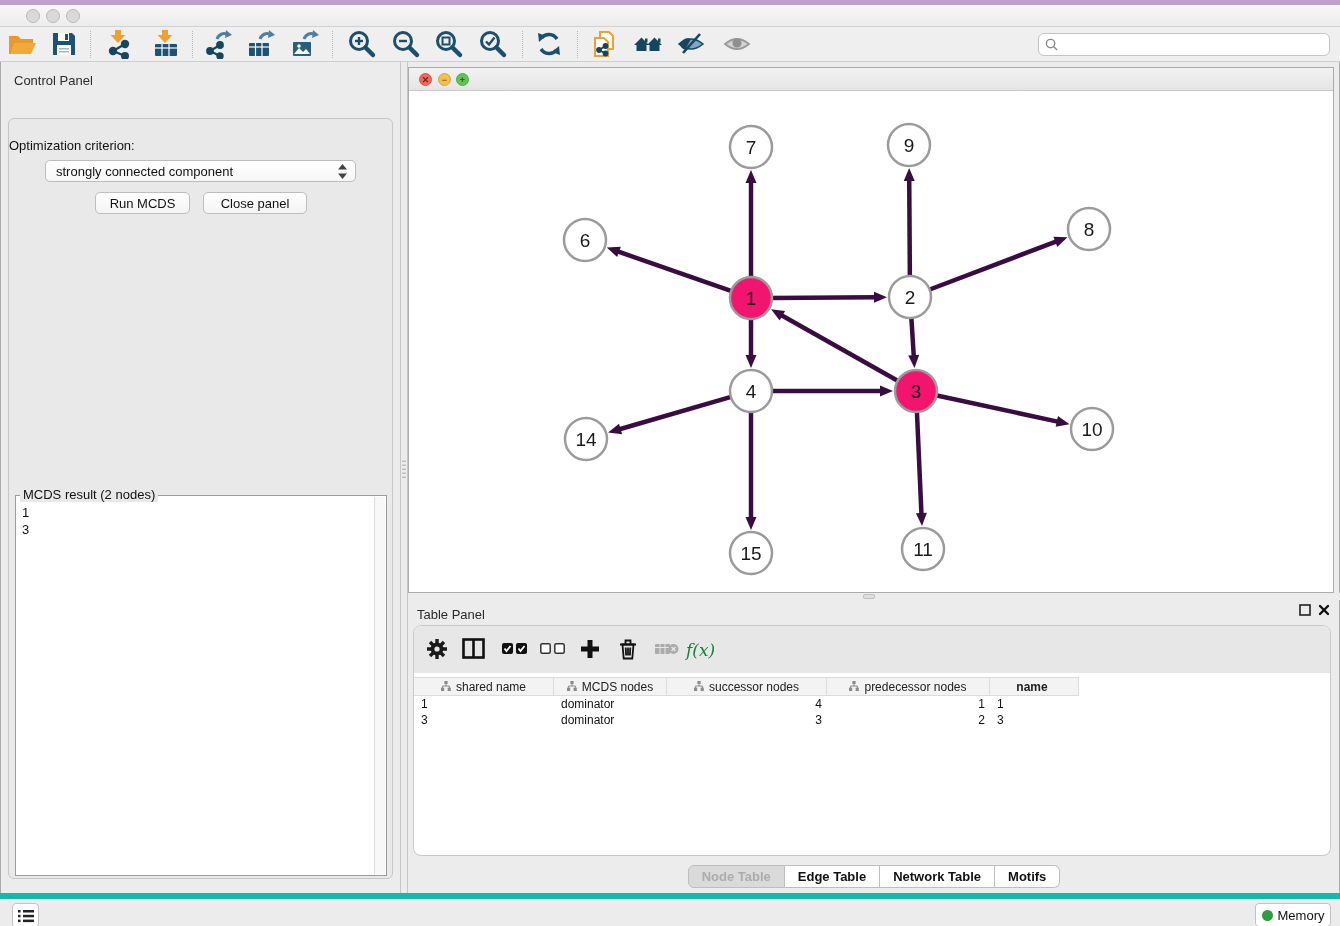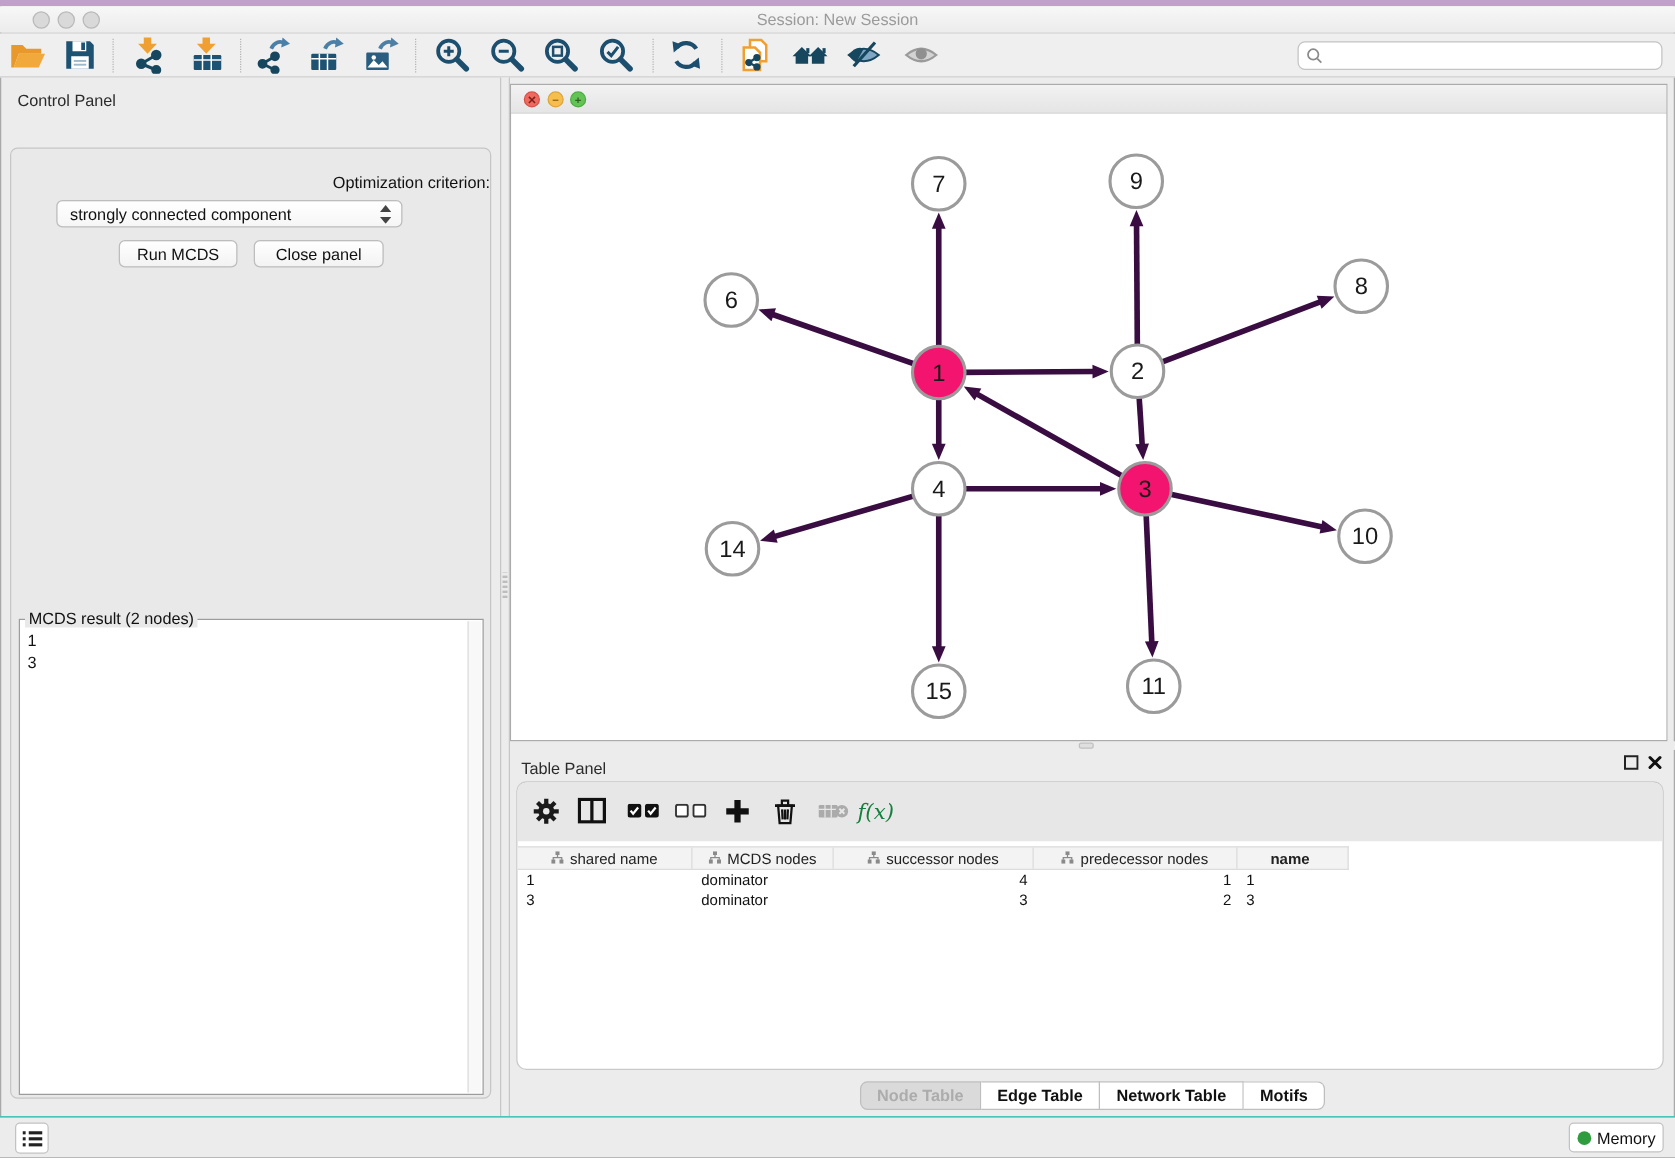--- a/index.html
+++ b/index.html
@@ -34,22 +34,22 @@
   .panel-btn { position:absolute; width:13px; height:13px; background:transparent; border:none; padding:0; }
   .cp-float { left:359px; top:73px; } .cp-close { left:377px; top:73px; }
   .cp-tabs { position:absolute; left:78px; top:35px; height:22px; display:flex; }
   .seg-tab { height:22px; padding:0 13px; font-size:13px; background:#fff; border:1px solid #BEBEBE;
              border-left:none; display:flex; align-items:center; color:#111; cursor:default; }
   .seg-tab:first-child { border-left:1px solid #BEBEBE; border-radius:6px 0 0 6px; }
   .seg-tab:last-child { border-radius:0 6px 6px 0; }
   .seg-tab.active { background:#DADADA; color:#ACACAC; }
   .cp-box { position:absolute; left:8px; top:56px; width:385px; height:761px; background:#E9E9E9;
             border:1px solid #C6C6C6; border-radius:6px; }
-  .opt-label { position:absolute; left:0; right:0; top:19px; text-align:right; font-size:13px; color:#111; }
-  .dropdown { position:absolute; left:36px; top:41px; width:277px; height:22px; background:linear-gradient(#FFF,#F6F6F6);
+  .opt-label { position:absolute; left:0; right:0; top:19px; text-align:left; font-size:13px; color:#111; }
+  .dropdown { position:absolute; left:36px; top:41px; width:311px; height:22px; background:linear-gradient(#FFF,#F6F6F6);
               border:1px solid #BDBDBD; border-radius:5px; display:flex; align-items:center; padding:0 8px 0 10px;
               font-size:13px; color:#111; }
   .dropdown .dd-text { flex:1; }
   .cp-button { position:absolute; top:73px; height:22px; background:linear-gradient(#FFF,#F3F3F3);
                border:1px solid #BDBDBD; border-radius:5px; font-size:13px; color:#111;
                font-family:"Liberation Sans",sans-serif; }
   .btn-run { left:86px; width:95px; } .btn-close { left:194px; width:104px; }
   .result-fieldset { position:absolute; left:6px; top:376px; width:372px; height:381px;
                      border:1px solid #9C9C9C; background:#fff; }
   .result-legend { position:absolute; top:-8px; left:4px; background:#E9E9E9; padding:0 3px;
@@ -97,40 +97,39 @@
   .th-cell:last-child { border-right:none;font-weight:bold; }
   .tr-row { display:flex; height:16px; width:665px; font-size:12px; color:#111; align-items:center; }
   .td-cell { height:100%; display:flex; align-items:center; }
   .td-left { justify-content:flex-start; padding-left:7px; }
   .td-right { justify-content:flex-end; padding-right:5px; }
   .tp-tabs { position:absolute; left:0; top:265px; width:100%; display:flex; justify-content:center; }
   .tp-tabs .seg-tab { font-weight:bold; font-size:13px; height:23px; }
 
   
   .status-bar { position:absolute; left:0; top:893px; width:1340px; height:33px; background:#ECECEC;
-                border-top:1px solid #14b8a6; }
+                border-top:6px solid #14b8a6; }
   .list-btn { position:absolute; left:12px; top:4px; width:27px; height:25px; background:#fff;
               border:1px solid #C2C2C2; border-radius:4px; display:flex; align-items:center; justify-content:center; }
   .memory-btn { position:absolute; left:1255px; top:4px; width:76px; height:24px; background:#fff;
                 border:1px solid #C2C2C2; border-radius:4px; display:flex; align-items:center;
                 justify-content:center; gap:5px; font-size:13px; color:#111;
                 font-family:"Liberation Sans",sans-serif; }
   .mem-dot { width:11px; height:11px; border-radius:50%; background:#2E9C3F; }
 </style>
 </head>
 <body>
 
 <div class="screen">
 
   <div class="purple-strip"></div>
   <div class="titlebar">
     <span class="traffic t1"></span>
     <span class="traffic t2"></span>
     <span class="traffic t3"></span>
-    <div class="title">Session: New Session</div>
   </div>
 
   <div class="toolbar">
     <button class="tb-icon" style="left:7px">
       <svg viewBox="0 0 30 30" width="30" height="30">
           <path d="M2 7h9l3 3h12v4H8L4 25H2z" fill="#E9992C"></path>
           <path d="M4 25l4-11h21l-5 11z" fill="#F2A93B"></path>
         </svg>
     </button>
     <button class="tb-icon" style="left:49px">

